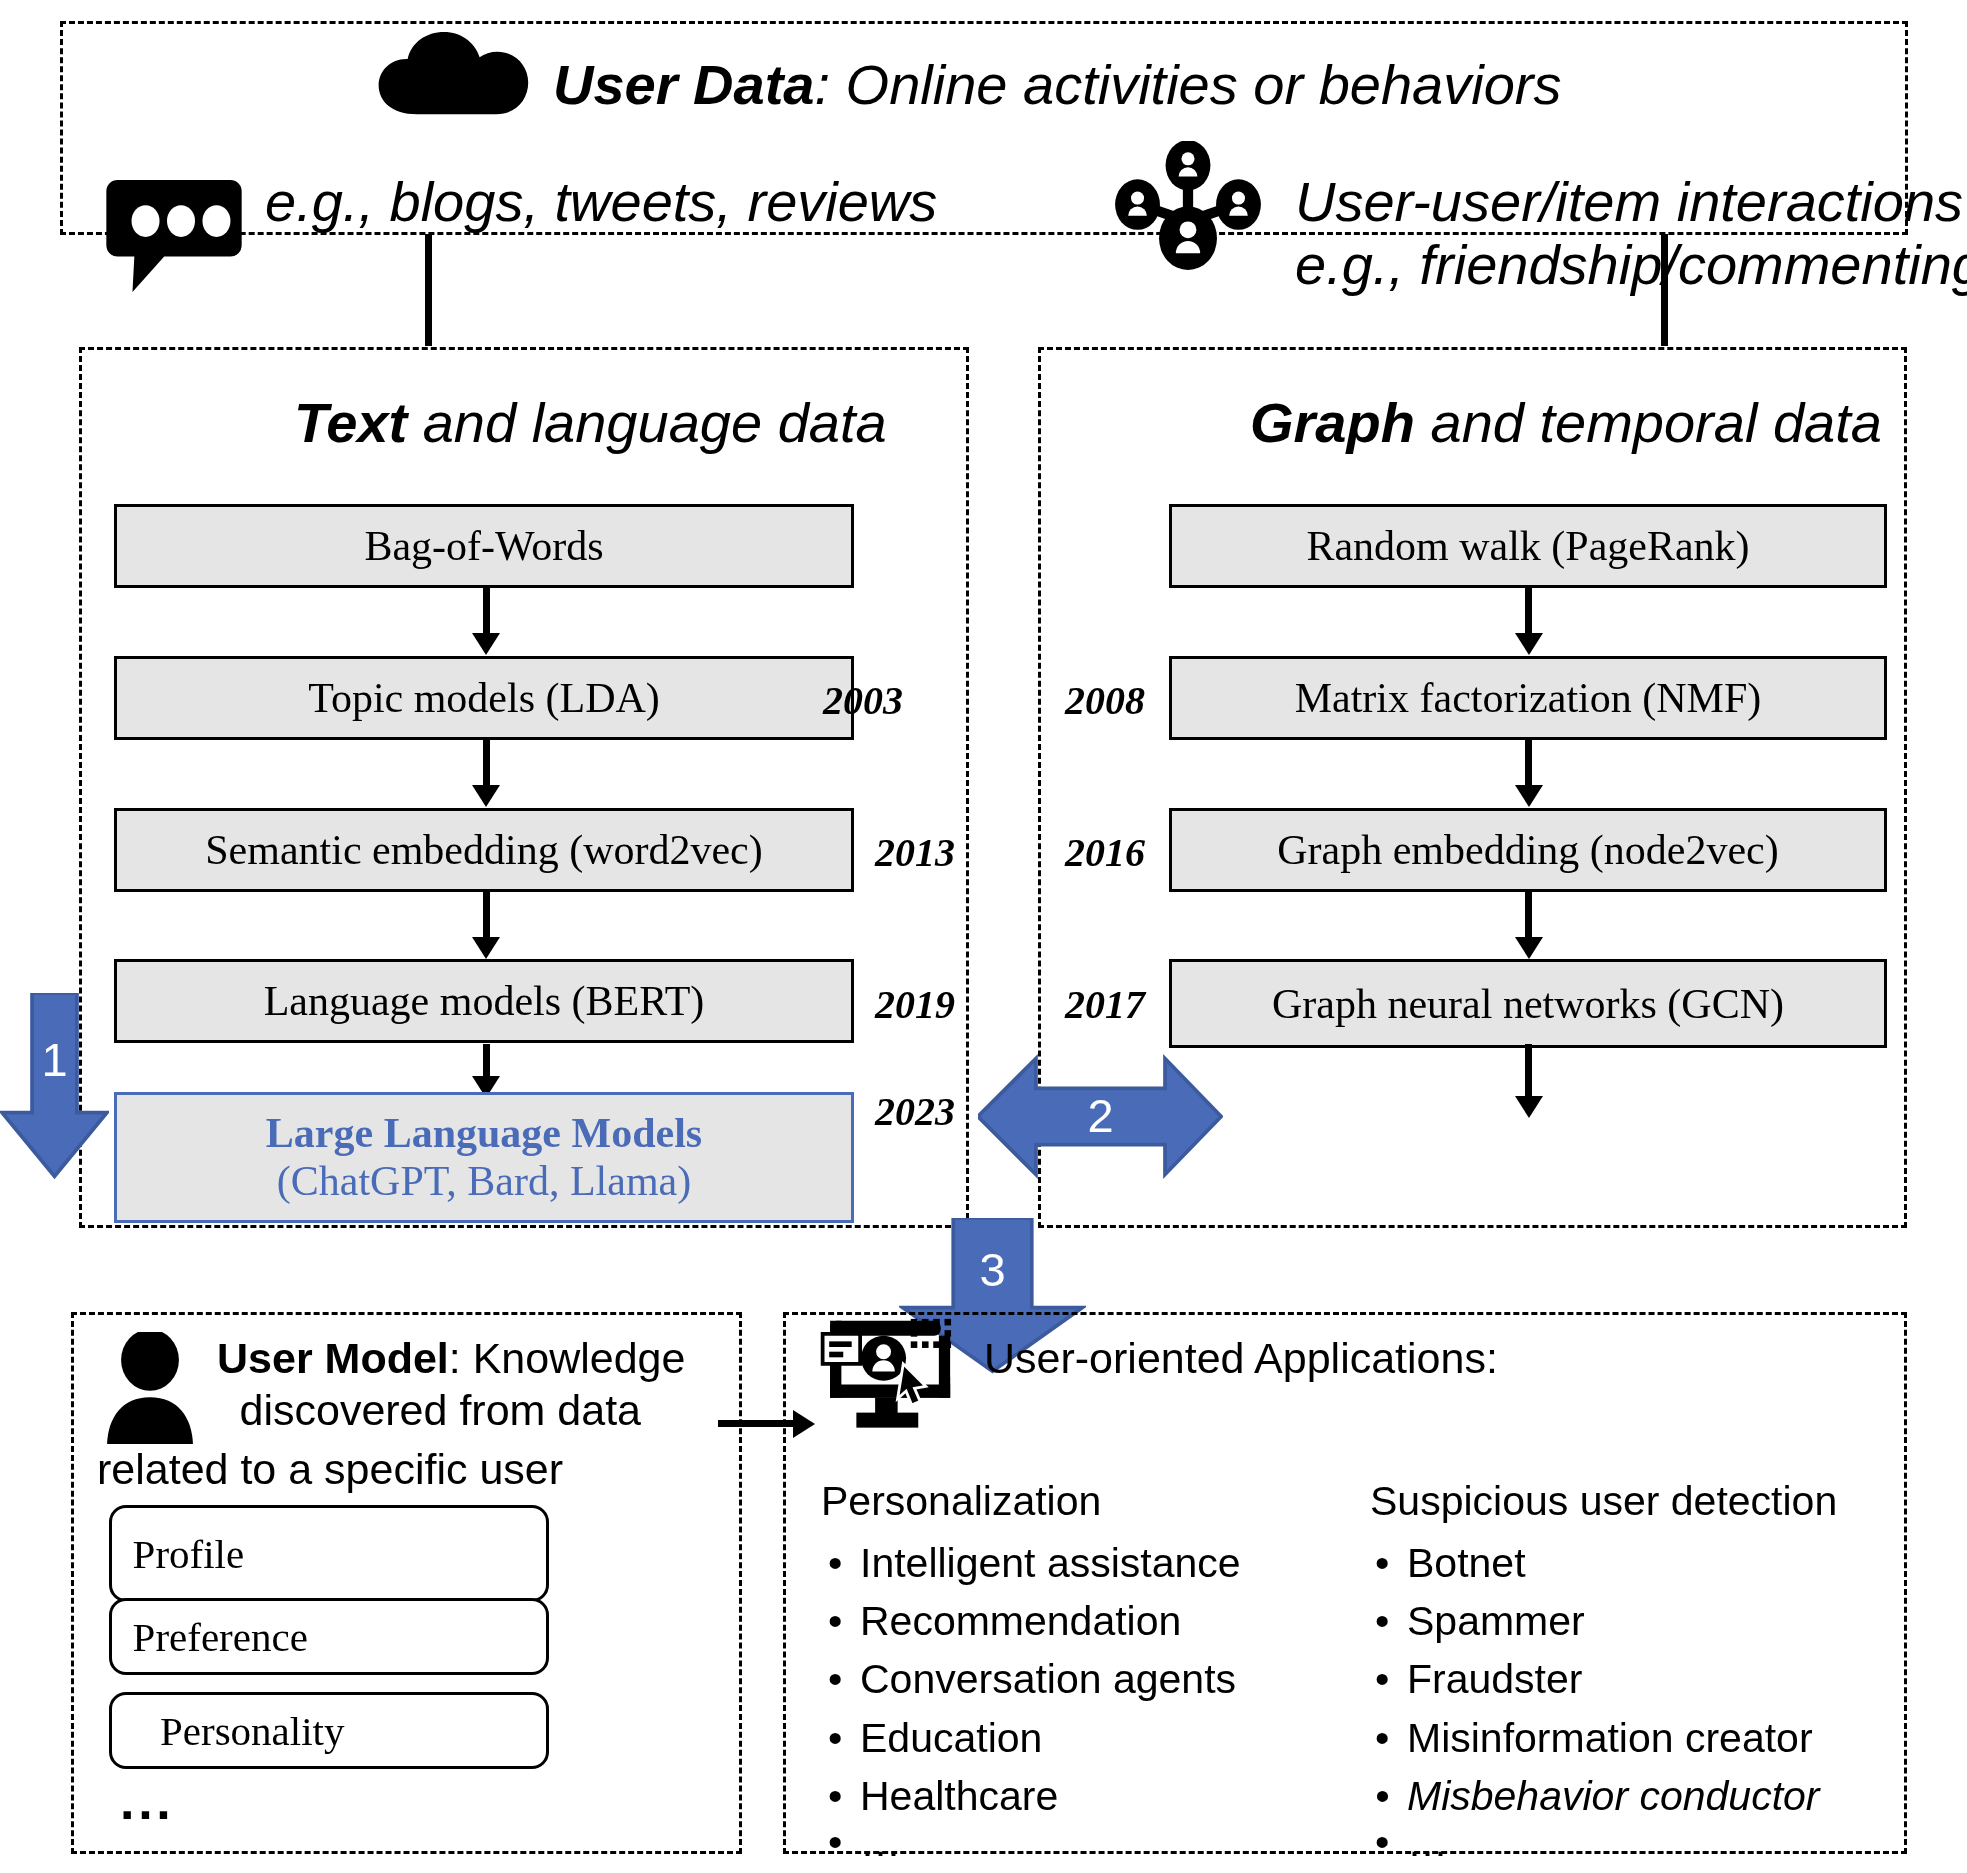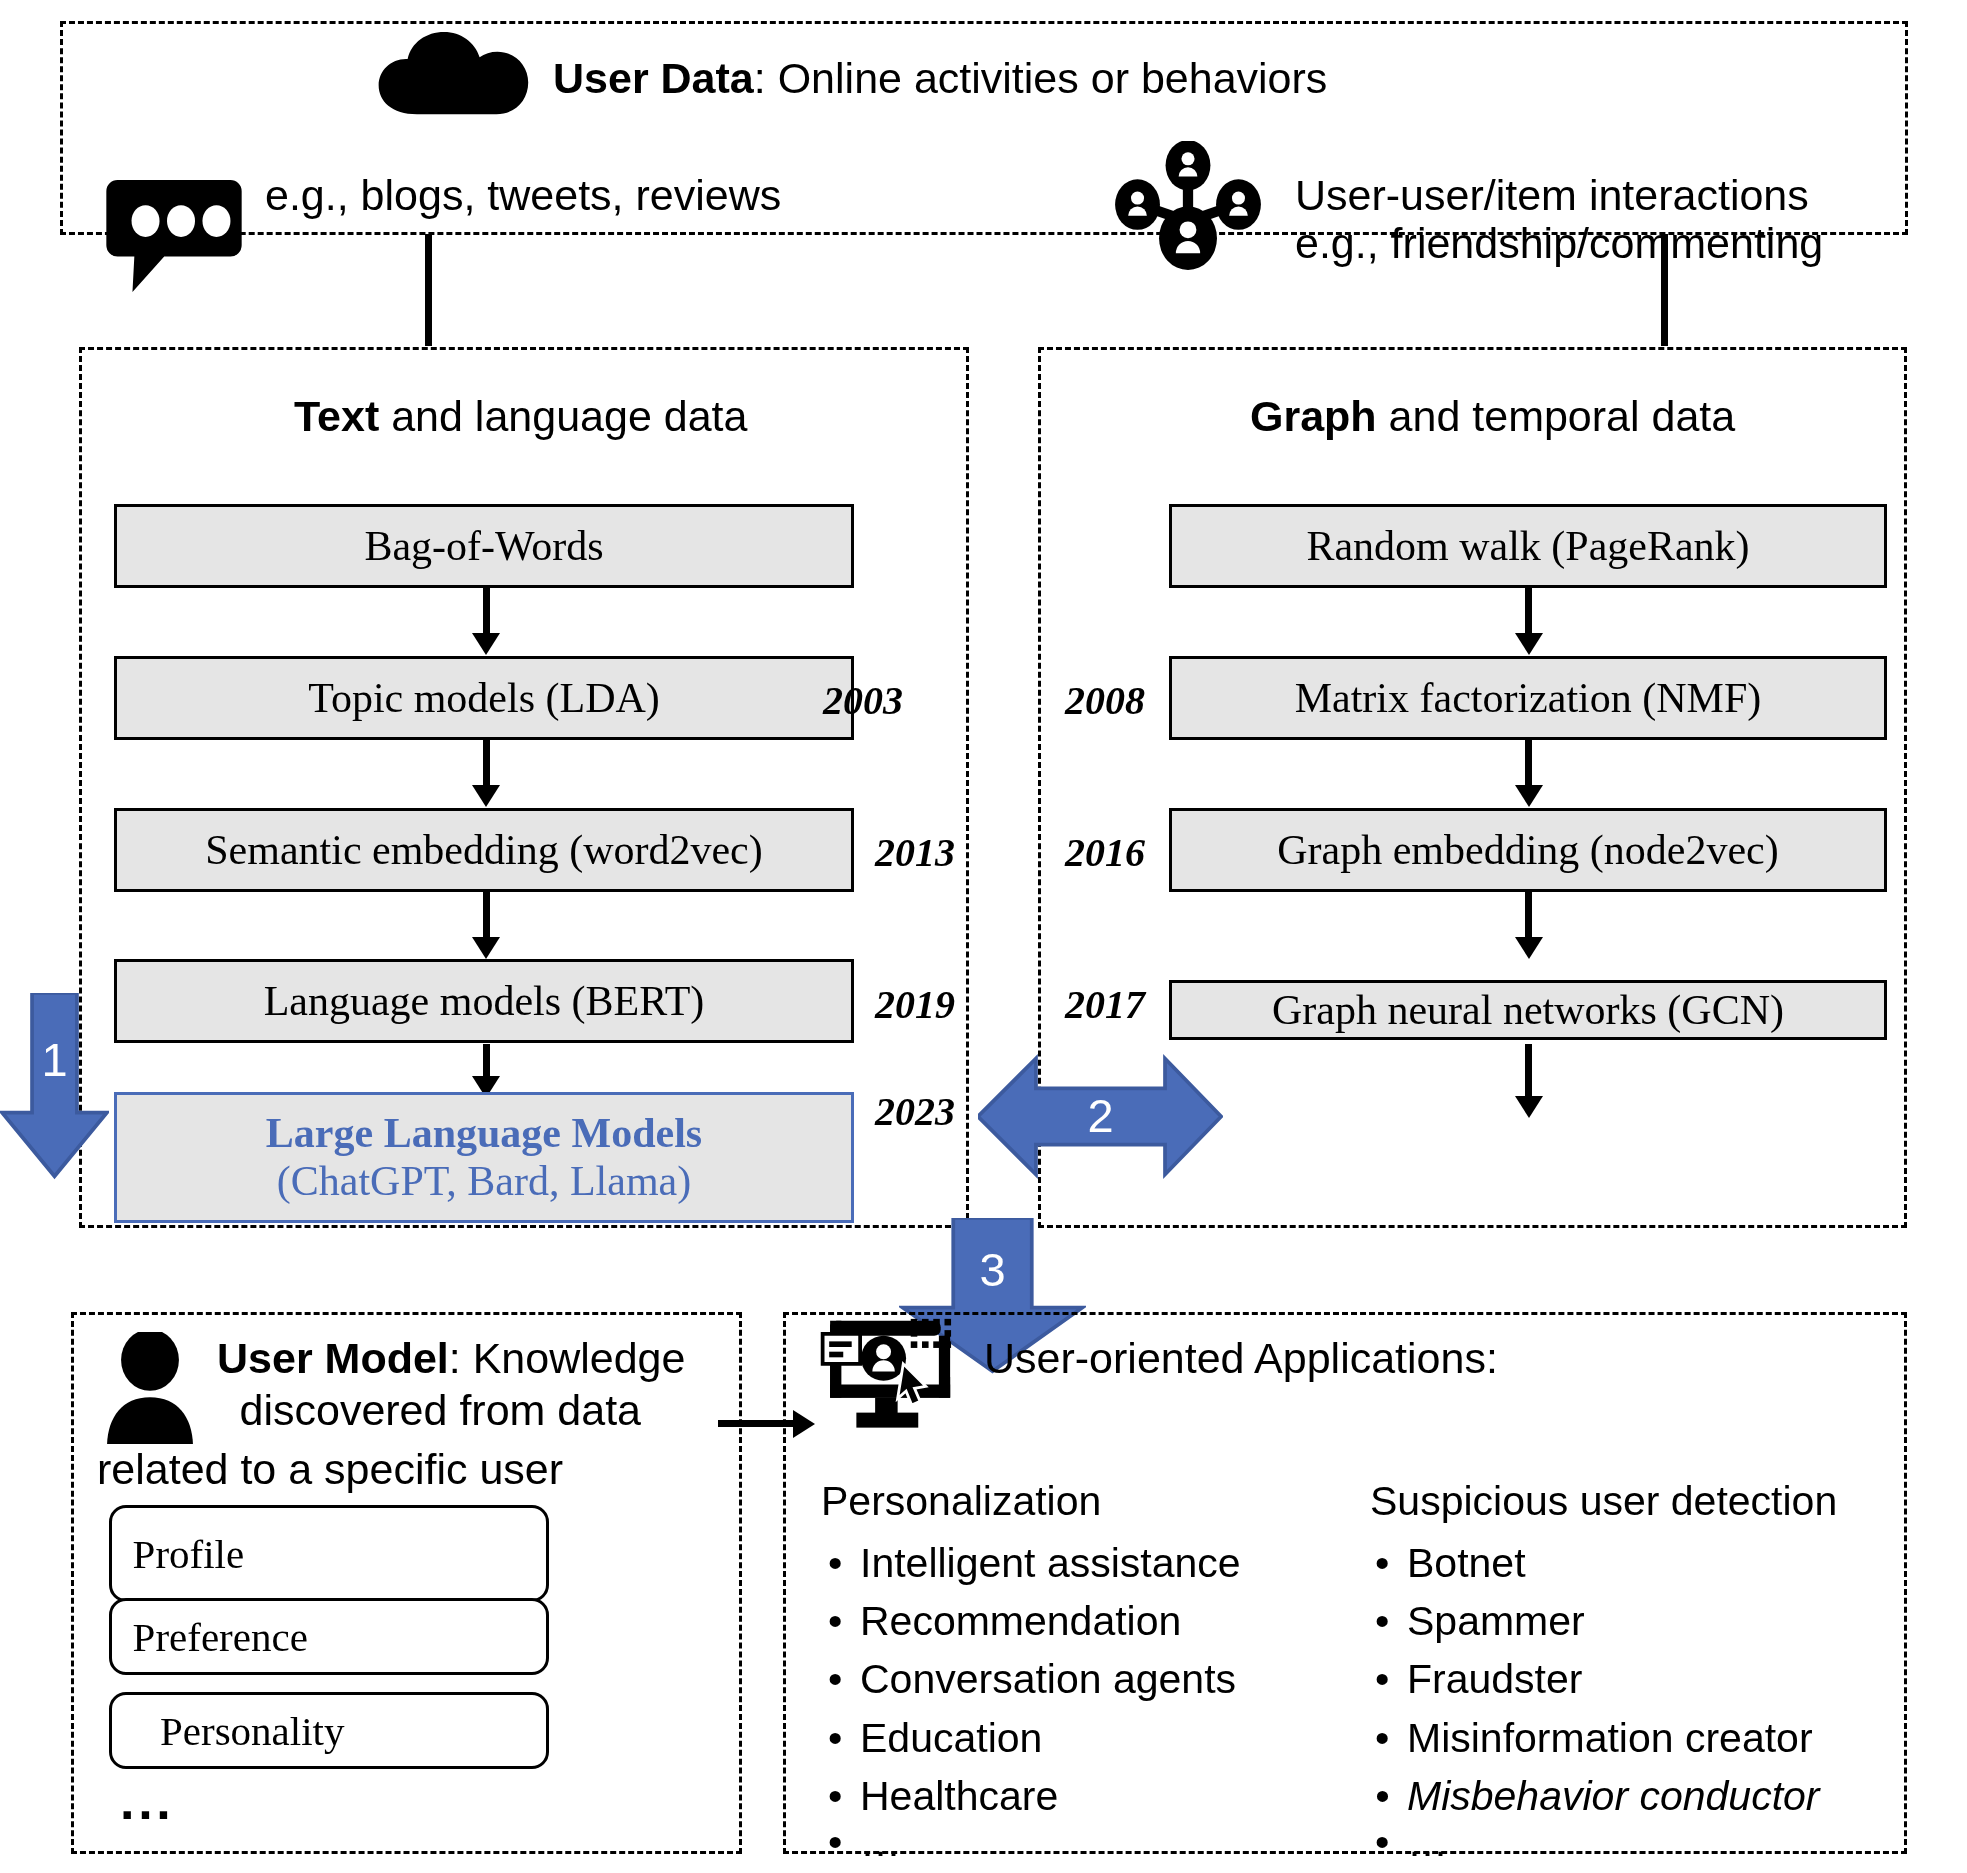--- a/index.html
+++ b/index.html
@@ -7,21 +7,21 @@
        font-family:"Liberation Sans", sans-serif;color:#000;}
   .root{position:absolute;left:0;top:0;width:1968px;height:1874px;}
 
   
   .panel{position:absolute;border:3.7px dashed #000;box-sizing:border-box;background:transparent;}
 
   
   .sans{font-family:"Liberation Sans", sans-serif;}
   .serif{font-family:"Liberation Serif", serif;}
 
-  .hdr{position:absolute;font-size:43px;line-height:1.12;white-space:nowrap;}
+  .hdr{position:absolute;font-size:56px;line-height:1.12;white-space:nowrap;font-style:italic;}
   .hdr b{font-weight:bold;}
 
   
   .fbox{position:absolute;border:3.7px solid #000;box-sizing:border-box;background:#e5e5e5;
         display:flex;align-items:center;justify-content:center;
         font-family:"Liberation Serif", serif;font-size:42px;color:#000;}
   .fbox.llm{border:3.7px solid #4A6CB8;flex-direction:column;line-height:1.12;}
   .fbox.llm .l1{color:#4A6CB8;font-weight:bold;font-size:42px;}
   .fbox.llm .l2{color:#4A6CB8;font-size:42px;}
 
@@ -177,21 +177,21 @@
   <div class="arrowline" style="left:1525px;top:740px;height:49px;"></div>
   <div class="arrowhead" style="left:1515px;top:785px;"></div>
 
   <div class="fbox" style="left:1169px;top:808px;width:718px;height:84px;">
     <span>Graph embedding (node2vec)</span>
   </div>
   <div class="year serif" style="left:1065px;top:829px;">2016</div>
   <div class="arrowline" style="left:1525px;top:892px;height:49px;"></div>
   <div class="arrowhead" style="left:1515px;top:937px;"></div>
 
-  <div class="fbox" style="left:1169px;top:959px;width:718px;height:60px;margin-top:21px;">
+  <div class="fbox" style="left:1169px;top:959px;width:718px;height:89px;">
     <span>Graph neural networks (GCN)</span>
   </div>
   <div class="year serif" style="left:1065px;top:981px;">2017</div>
   <div class="arrowline" style="left:1525px;top:1044px;height:56px;"></div>
   <div class="arrowhead" style="left:1515px;top:1096px;"></div>
 
   <div class="barrow" style="left:0px;top:993px;">
     <svg width="109" height="187" viewBox="0 0 116 200">
       <path d="M34 0 H82 V128 H114 L58 196 L2 128 H34 Z" fill="#4A6CB8" stroke="#3C5A9E" stroke-width="4"></path>
     </svg>

